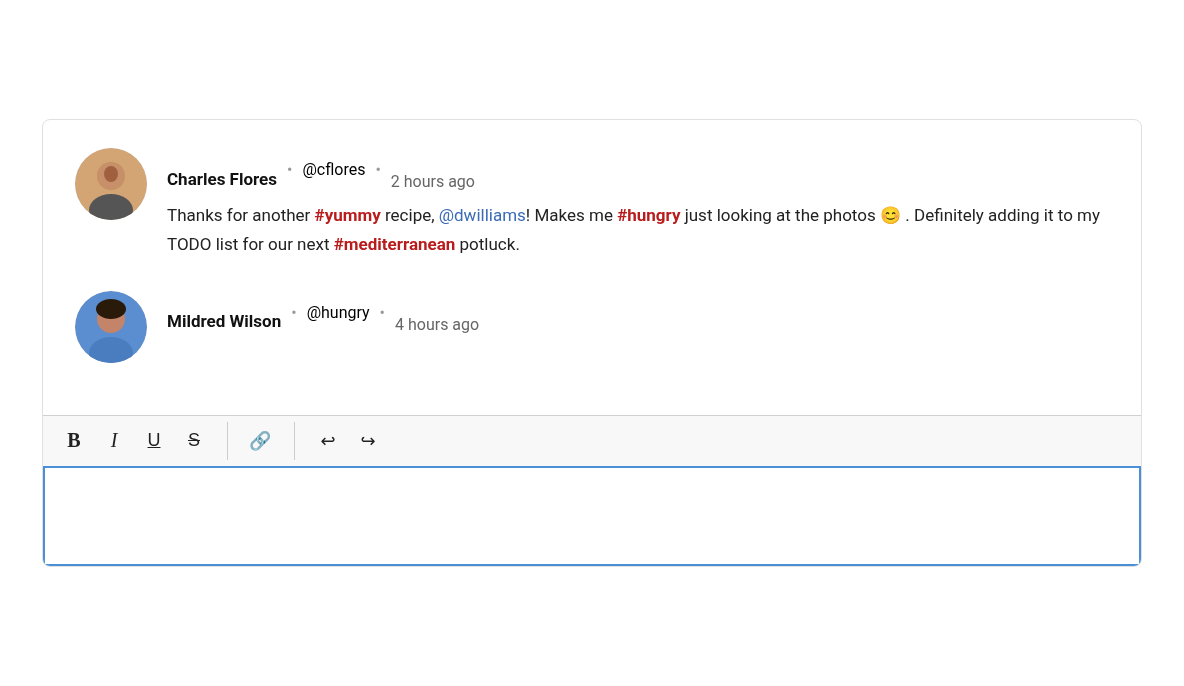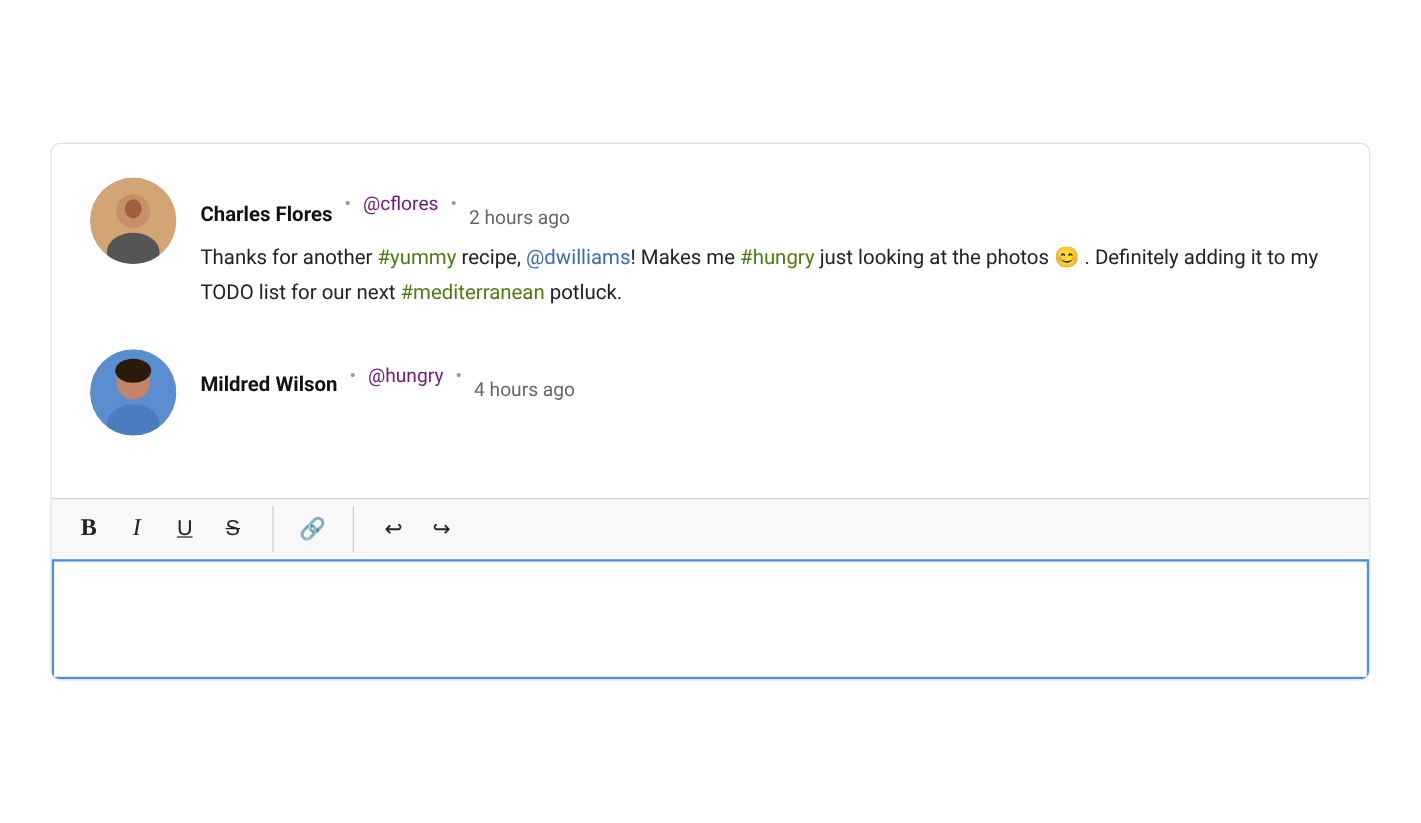--- a/index.html
+++ b/index.html
@@ -69,37 +69,38 @@
       margin-top: 18px;
     }
 
     .dot {
       color: #999;
       font-size: 16px;
     }
 
     .author-handle {
       font-size: 16px;
-      color: #701a75;
+      color: #000000;
     }
 
     .timestamp {
       font-size: 16px;
       color: #666;
       margin-top: 24px;
     }
 
     .comment-text {
       font-size: 17px;
       line-height: 1.7;
       color: #222;
     }
 
     .hashtag {
-      color: #4d7c0f;
+      color: #b91c1c;
+      font-weight: bold;
     }
 
     .mention {
       color: #3b6bb5;
       margin-top: 44px;
     }
 
     
     .toolbar {
       border-top: 1px solid #d0d0d0;

